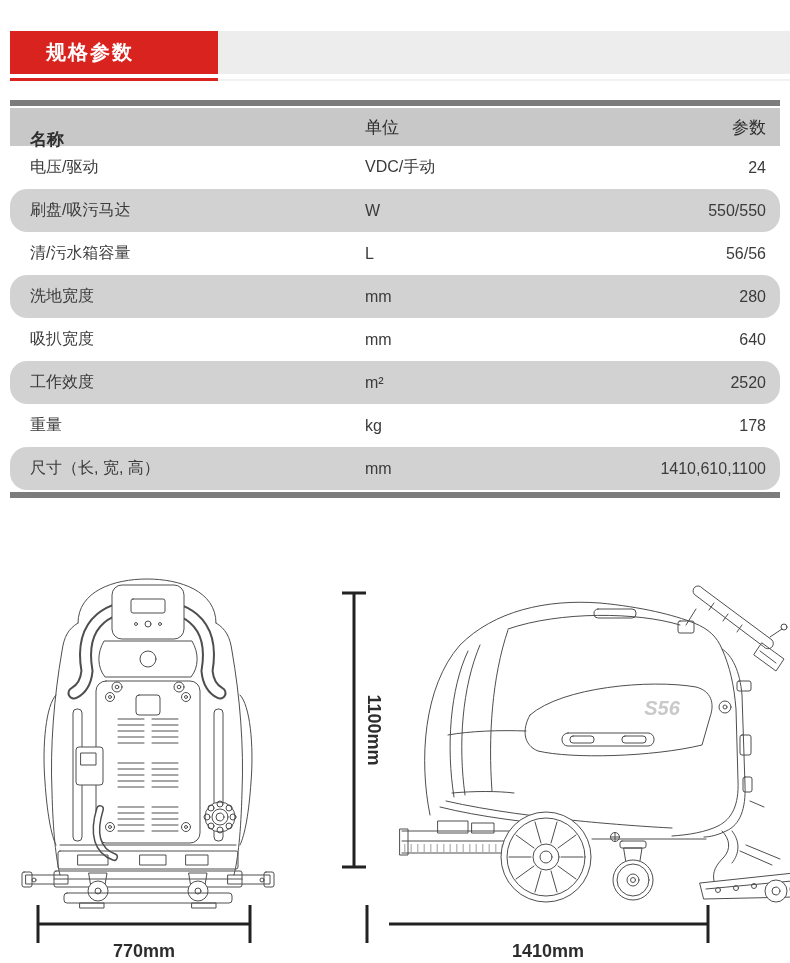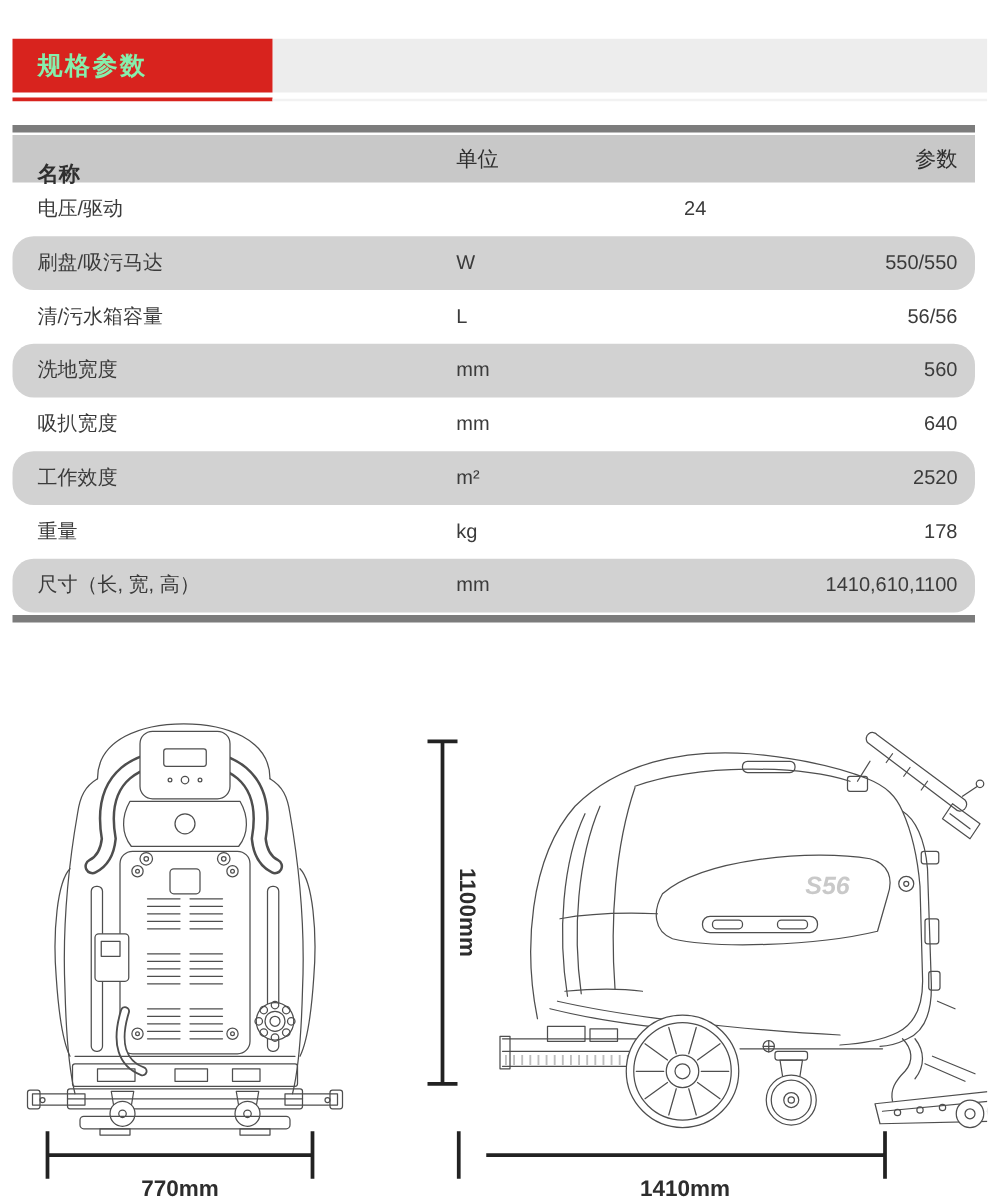--- a/index.html
+++ b/index.html
@@ -3,21 +3,21 @@
 <meta charset="utf-8">
 <style>
   html,body{margin:0;padding:0;background:#ffffff;}
   body{font-family:"Liberation Sans","DejaVu Sans",sans-serif;color:#3b3b3b;}
   .page{position:relative;width:790px;height:963px;background:#fff;overflow:hidden;}
 
   
   .hdr-band{position:absolute;left:218px;top:31px;width:572px;height:43px;background:#ededed;}
   .hdr-box{position:absolute;left:10px;top:31px;width:208px;height:43px;background:#d8231e;
            display:flex;align-items:center;}
-  .hdr-box span{color:#86efac;font-size:20px;font-weight:bold;letter-spacing:2px;padding-left:20px;}
+  .hdr-box span{color:#ffffff;font-size:20px;font-weight:bold;letter-spacing:2px;padding-left:36px;}
   .hdr-underline-red{position:absolute;left:10px;top:78px;width:208px;height:3px;background:#d8231e;}
   .hdr-underline-gray{position:absolute;left:218px;top:79px;width:572px;height:2px;background:#f2f2f2;}
 
   
   .spec{position:absolute;left:10px;top:100px;width:770px;}
   .bar{height:6px;background:#7c7c7c;}
   .bar.top{margin-bottom:2px;}
   .bar.bottom{margin-top:2px;}
   .row{display:flex;align-items:center;height:43px;font-size:16px;}
   .row.head{height:38px;background:#c8c8c8;font-size:17px;}
@@ -57,36 +57,37 @@
   <div class="spec">
     <div class="bar top"></div>
     <div class="row head">
       <div class="c-name">名称</div>
       <div class="c-unit">单位</div>
       <div class="c-value">参数</div>
     </div>
 
     <div class="row">
       <div class="c-name">电压/驱动</div>
+      <div class="c-unit">VDC/手动</div>
       <div class="c-value">24</div>
     </div>
     <div class="row alt">
       <div class="c-name">刷盘/吸污马达</div>
       <div class="c-unit">W</div>
       <div class="c-value">550/550</div>
     </div>
     <div class="row">
       <div class="c-name">清/污水箱容量</div>
       <div class="c-unit">L</div>
       <div class="c-value">56/56</div>
     </div>
     <div class="row alt">
       <div class="c-name">洗地宽度</div>
       <div class="c-unit">mm</div>
-      <div class="c-value">560</div>
+      <div class="c-value">280</div>
     </div>
     <div class="row">
       <div class="c-name">吸扒宽度</div>
       <div class="c-unit">mm</div>
       <div class="c-value">640</div>
     </div>
     <div class="row alt">
       <div class="c-name">工作效度</div>
       <div class="c-unit">m²</div>
       <div class="c-value">2520</div>

